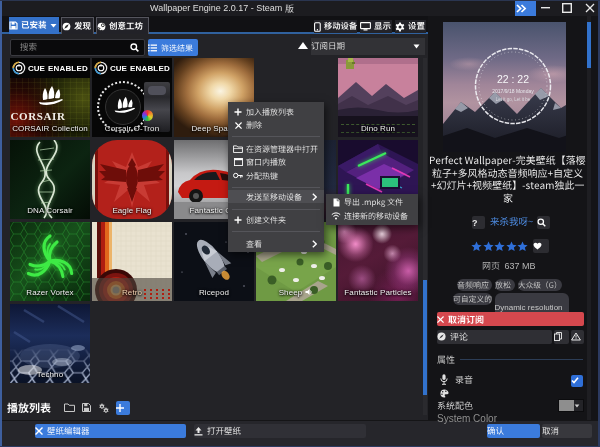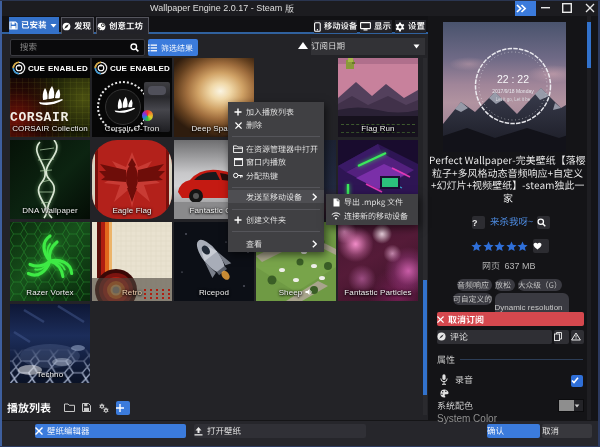--- a/index.html
+++ b/index.html
@@ -195,21 +195,21 @@
     <div class="ab" style="left:25px;top:28px">
       <svg width="30" height="24" viewBox="0 0 30 24">
         <g fill="#fff">
           <path d="M8 14 Q7 7 10 2 Q13 6 12.5 13 Q10.5 14 8 14z"></path>
           <path d="M13.5 13 Q13 5 17 0 Q20 5 19 12 Q16 13 13.5 13z"></path>
           <path d="M20 12 Q20.5 6 24 3 Q26 8 24.5 12 Q22 12.5 20 12z"></path>
           <path d="M4 16 Q14 18 27 13 L28 14 Q16 21 5 18z"></path>
         </g>
       </svg>
     </div>
-    <div class="ab" style="left:0;top:52px;width:56px;text-align:center;color:#f2efe8;font-size:13px;font-weight:bold;letter-spacing:0.6px;font-family:Liberation Mono, monospace">CORSAIR</div>
+    <div class="ab" style="left:0;top:52px;width:56px;text-align:center;color:#f2efe8;font-size:11px;font-weight:bold;letter-spacing:0.6px;font-family:Liberation Serif, serif">CORSAIR</div>
     <div class="lbl">CORSAIR Collection</div>
   </div>
 <div class="tile" style="left:92px;top:58px;background:#070707">
     <div class="ab" style="left:0;top:0;width:80px;height:20px;background:#050505;display:flex;align-items:center">
       <svg style="margin-left:2px;flex:none" width="14" height="14" viewBox="0 0 16 16">
         <circle cx="8" cy="8" r="6.5" fill="none" stroke="#e8e8e8" stroke-width="1.4"></circle>
         <path d="M8 1.5 A6.5 6.5 0 0 0 1.5 8" fill="none" stroke="#d8a83a" stroke-width="1.8"></path>
         <path d="M1.5 8 A6.5 6.5 0 0 0 8 14.5" fill="none" stroke="#3a9ad8" stroke-width="1.8"></path>
         <circle cx="8" cy="8" r="3.2" fill="none" stroke="#fff" stroke-width="1.3"></circle>
         <rect x="7.4" y="3.8" width="1.2" height="2.8" fill="#fff"></rect>
@@ -244,41 +244,41 @@
       <path d="M0 40 L18 24 L34 38 L48 26 L66 40 L80 32 L80 79 L0 79z" fill="#53405c"></path>
       <path d="M0 46 L14 38 L30 47 L50 38 L68 47 L80 42 L80 79 L0 79z" fill="#41314a"></path>
       <path d="M0 52 Q20 47 40 52 Q60 57 80 52 L80 79 L0 79z" fill="#2a2135"></path>
       <rect y="58" width="80" height="21" fill="#16111d"></rect>
       <rect x="8" y="2" width="8" height="9" fill="#8a9a3a"></rect>
       <rect x="10" y="0" width="5" height="4" fill="#a8b84a"></rect>
       <rect x="14" y="4" width="3" height="2" fill="#6a7a2a"></rect>
     </svg>
     <div class="ab" style="left:3px;bottom:12px;width:74px;border-top:1px dashed rgba(96,150,62,0.55)"></div>
     <div class="ab" style="left:3px;bottom:4px;width:74px;border-top:1px dashed rgba(80,130,52,0.55)"></div>
-    <div class="lbl">Flag Run</div>
+    <div class="lbl">Dino Run</div>
   </div>
 <div class="tile" style="left:10px;top:140px;">
     <svg class="ab" style="left:0;top:0" width="80" height="79" viewBox="0 0 80 79">
       <rect width="80" height="79" fill="url(#dnagrad)"></rect>
       <defs>
         <linearGradient id="dnagrad" x1="0" y1="0" x2="1" y2="1">
           <stop offset="0" stop-color="#061207"></stop>
           <stop offset="0.55" stop-color="#0c2411"></stop>
           <stop offset="1" stop-color="#040c05"></stop>
         </linearGradient>
       </defs>
       <g stroke="#e6f2e0" stroke-width="1.7" fill="none" opacity="0.95" filter="drop-shadow(0 0 2px rgba(180,240,170,0.6))">
         <path d="M30 2 C18 14 44 28 32 42 C20 56 44 66 34 78"></path>
         <path d="M44 0 C56 14 26 26 40 40 C54 54 28 64 42 78"></path>
       </g>
       <g stroke="#b8d8b0" stroke-width="1" opacity="0.7">
         <path d="M30 10 L44 8M28 20 L44 19M30 31 L42 30M32 42 L40 40M29 52 L43 52M31 63 L41 62M33 72 L41 72"></path>
       </g>
     </svg>
-    <div class="lbl">DNA Wallpaper</div>
+    <div class="lbl">DNA Corsair</div>
   </div>
 <div class="tile" style="left:92px;top:140px;border-radius:25px;">
     <svg class="ab" style="left:0;top:0" width="80" height="79" viewBox="0 0 80 79">
       <rect width="80" height="79" fill="#b3211b"></rect>
       <rect x="0" width="3" height="79" fill="#d8d2c0"></rect>
       <rect x="77" width="3" height="79" fill="#d8d2c0"></rect>
       <rect x="3" width="3" height="79" fill="#78100c"></rect>
       <rect x="74" width="3" height="79" fill="#78100c"></rect>
       <path d="M40 12 L46 27 L60 21 L52 33 L68 43 L52 45 L58 62 L44 50 L40 68 L36 50 L22 62 L28 45 L12 43 L28 33 L20 21 L34 27z" fill="#cb4038" opacity="0.85"></path>
       <g fill="#6e0d09">

